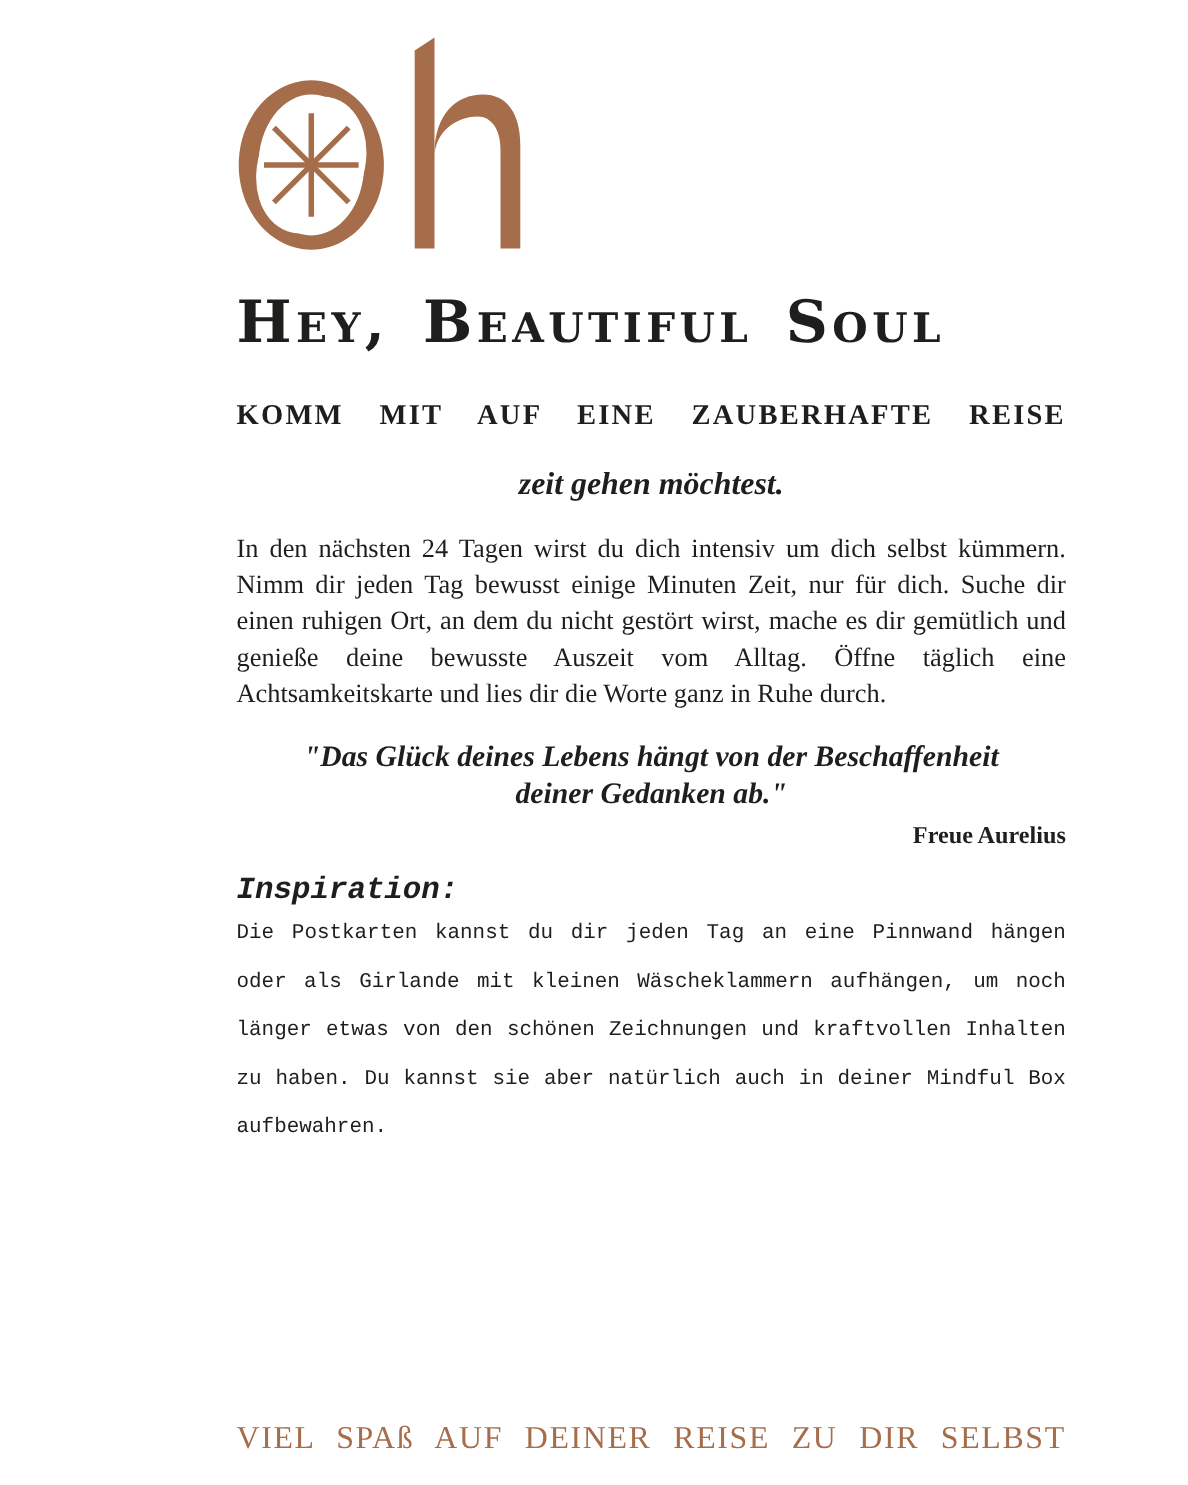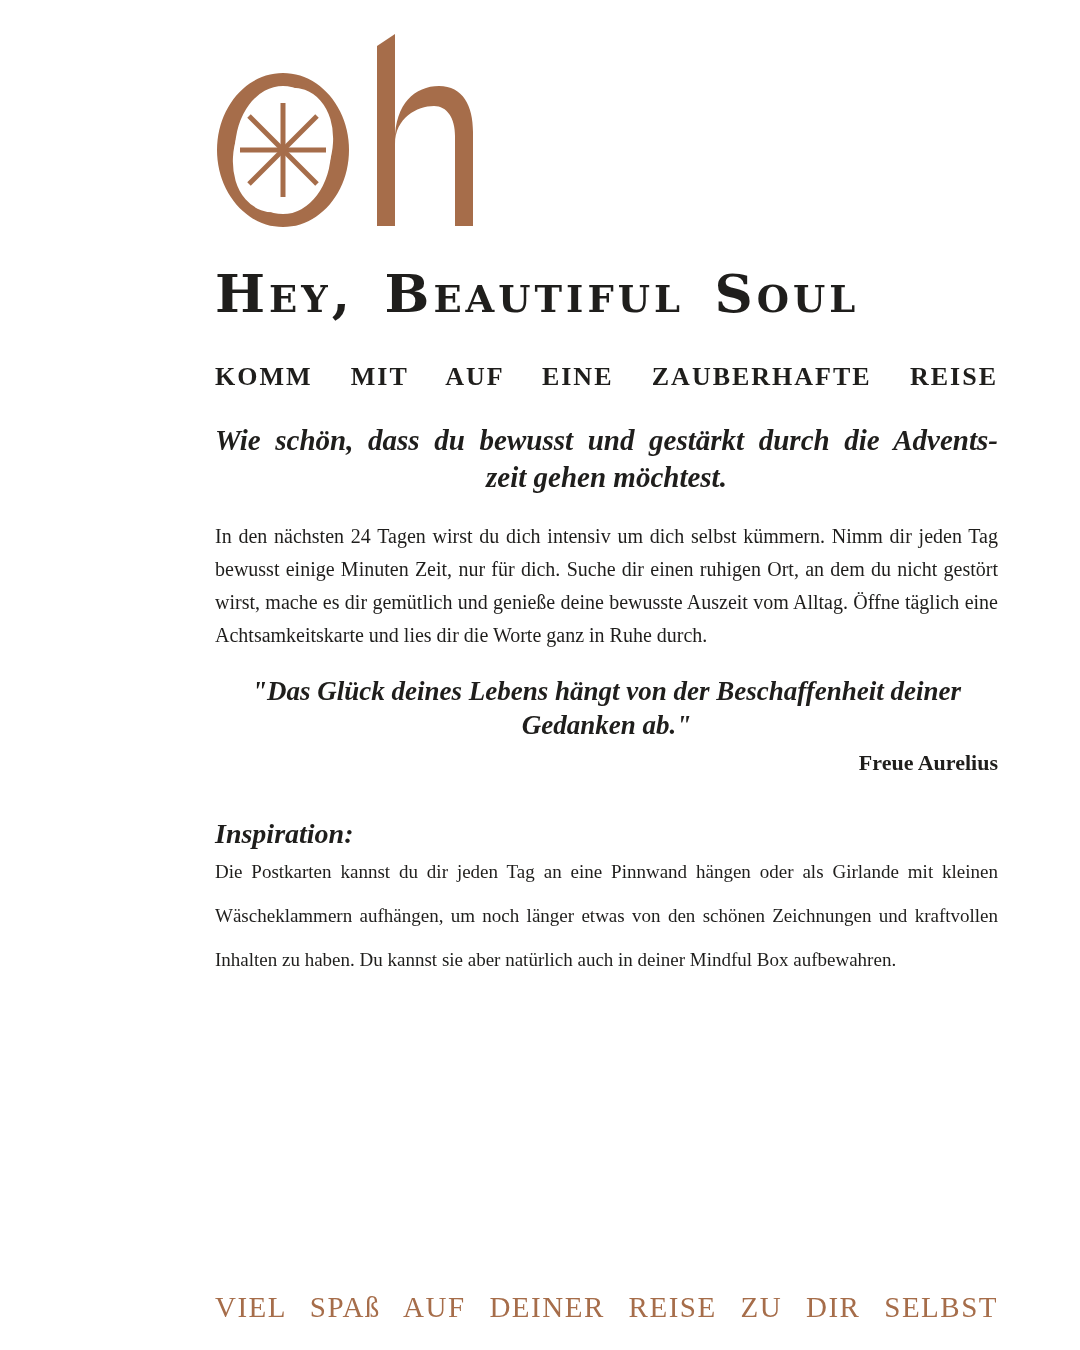--- a/index.html
+++ b/index.html
@@ -4,21 +4,21 @@
 <style>
   * { margin: 0; padding: 0; box-sizing: border-box; }
   html, body { background: #ffffff; }
   body {
     width: 1080px; height: 1350px;
     overflow: hidden;
     font-family: "Liberation Serif", serif;
     color: #1f1e1c;
     display: flex; flex-direction: column;
   }
-  .col { padding-left: 215px; padding-right: 82px; }
+  .col { padding-left: 215px; padding-right: 111px; }
 
   
   .logo-wrap { margin: 22px 0 0 215px; }
   .logo-svg { display: block; }
 
   
   .title {
     margin-top: 32px;
     font-family: "DejaVu Serif", serif;
     font-weight: 700;
@@ -40,21 +40,21 @@
   }
 
   
   .intro { margin-top: 30px; font-style: italic; font-weight: 700; font-size: 29px; line-height: 37px; }
   .intro .l1 { text-align: justify; text-align-last: justify; }
   .intro .l2 { text-align: center; }
 
   
   .bodytext { margin-top: 24px; }
   .bodytext p {
-    font-size: 20px;
+    font-size: 24px;
     line-height: 33px;
     text-align: justify;
     margin-bottom: 17px;
   }
   .bodytext p:last-child { margin-bottom: 0; }
 
   
   .quote-block { margin-top: 22px; }
   .quote {
     font-style: italic;
@@ -65,21 +65,21 @@
     padding: 0 26px;
   }
   .attribution {
     margin-top: 8px;
     font-size: 22px;
     font-weight: 600;
     text-align: right;
   }
 
   
-  .inspiration { margin-top: 41px; }
+  .inspiration { margin-top: 21px; font-family: Liberation Mono, monospace; }
   .inspiration .label { font-style: italic; font-weight: 700; font-size: 28px; line-height: 33px; }
   .inspiration .text  { font-size: 19px; line-height: 44px; text-align: justify; }
 
   
   .footer {
     margin-top: auto;
     margin-bottom: 26px;
     color: #a66d4a;
     font-size: 29px;
     letter-spacing: 1.5px;
@@ -111,21 +111,20 @@
       <path d="M162,24 L180,12 L180,204 L162,204 Z"></path>
       <path d="M180,118 C180,82 200,64 224,64 C248,64 258,84 258,110 L258,204 L240,204 L240,114 C240,96 232,84 219,84 C202,84 180,96 180,122 Z"></path>
     </g>
   </svg>
 </div>
 
 <h1 class="title col">Hey, Beautiful Soul</h1>
 <h2 class="subtitle col">KOMM MIT AUF EINE ZAUBERHAFTE REISE</h2>
 
 <div class="intro col">
-  <div class="l1">Wie schön, dass du bewusst und gestärkt durch die Advents-</div>
   <div class="l2">zeit gehen möchtest.</div>
 </div>
 
 <div class="bodytext col">
   <p>In den nächsten 24 Tagen wirst du dich intensiv um dich selbst kümmern. Nimm dir jeden Tag bewusst einige Minuten Zeit, nur für dich. Suche dir einen ruhigen Ort, an dem du nicht gestört wirst, mache es dir gemütlich und genieße deine bewusste Auszeit vom Alltag. Öffne täglich eine Achtsamkeitskarte und lies dir die Worte ganz in Ruhe durch.</p>
 </div>
 
 <div class="quote-block col">
   <div class="quote">"Das Glück deines Lebens hängt von der Beschaffenheit deiner Gedanken ab."</div>
   <div class="attribution">Freue Aurelius</div>

